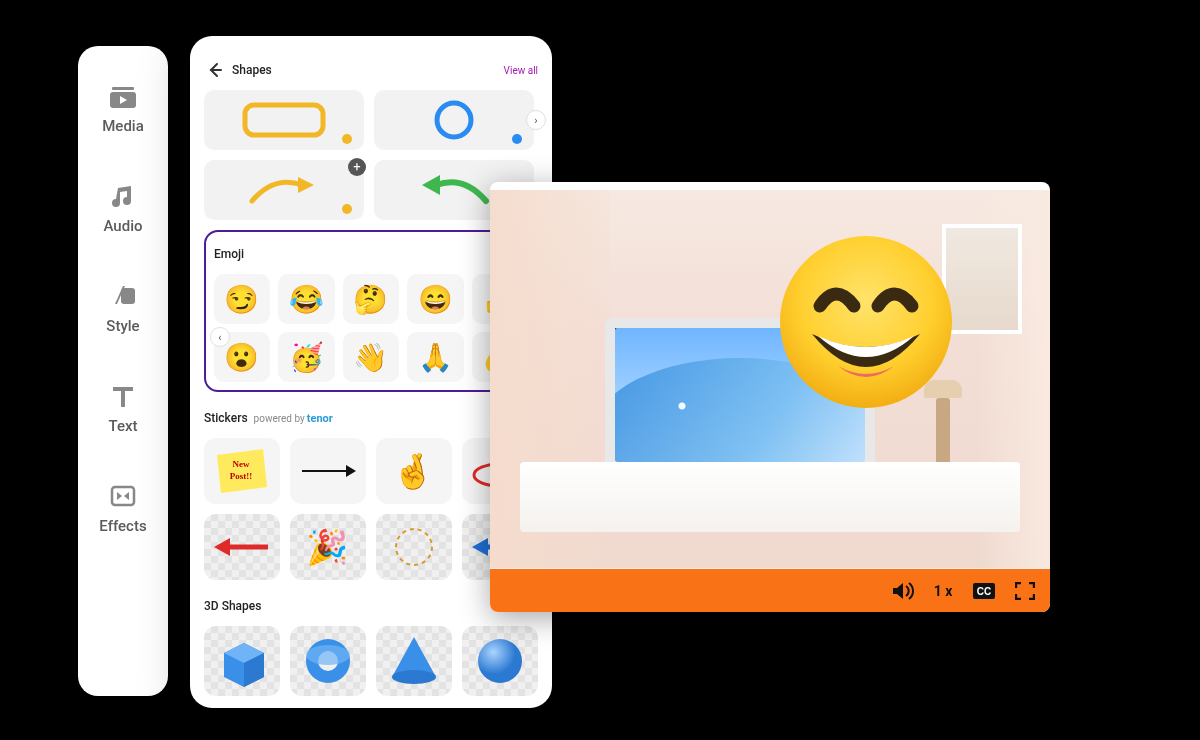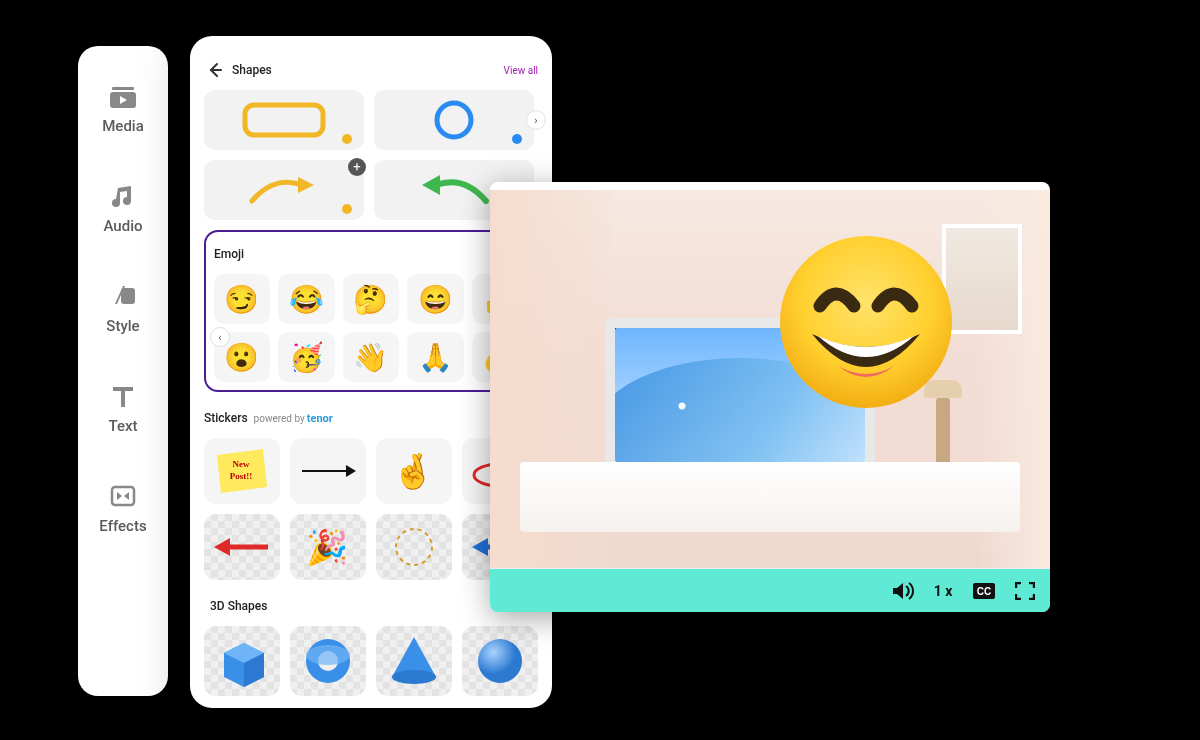--- a/index.html
+++ b/index.html
@@ -118,21 +118,21 @@
   .frame-r { position: absolute; right: 28px; top: 34px; width: 80px; height: 110px; border: 4px solid #fff; background: linear-gradient(#f0e9e1, #e7d9cc); }
   .lamp { position: absolute; right: 100px; bottom: 60px; width: 14px; height: 110px; background: #c8a882; border-radius: 3px; }
   .lamp::before { content: ""; position: absolute; left: -12px; right: -12px; top: -18px; height: 18px; background: #e5cfae; border-radius: 10px 10px 2px 2px; }
 
   .big-emoji {
     position: absolute; left: 776px; top: 232px; width: 180px; height: 180px; z-index: 5;
   }
 
   .prev-controls {
     height: 44px; border-top: 1px solid #eee; display: flex; align-items: center;
-    padding: 0 14px; gap: 18px; color: #222; background: #5eead4;
+    padding: 0 14px; gap: 18px; color: #222; background: #f97316;
   }
   .prev-controls .spacer { flex: 1; }
   .ctrl { display: inline-flex; align-items: center; justify-content: center; min-width: 22px; height: 22px; cursor: pointer; }
   .ctrl.speed { font-size: 14px; font-weight: 700; color: #111; }
 
   
   svg { display: block; }
 </style>
 </head>
 <body>
@@ -320,21 +320,21 @@
           </svg>
       </div>
       <div class="sticker-cell">
         <svg width="60" height="22" viewBox="0 0 60 22">
             <line x1="56" y1="11" x2="14" y2="11" stroke="#1f6fd6" stroke-width="5"></line>
             <polygon points="18,2 2,11 18,20" fill="#1f6fd6"></polygon>
           </svg>
       </div>
     </div>
 
-    <div class="sec-head" style="margin-top:12px;margin-left:6px;">
+    <div class="sec-head" style="margin-top:12px;">
       <span class="sec-title">3D Shapes</span>
       <span class="sec-right">View all</span>
     </div>
     <div class="shapes3d-grid">
       <div class="shapes3d-cell">
         <svg width="56" height="52" viewBox="0 0 56 52">
             <polygon points="10,18 30,8 50,18 50,42 30,52 10,42" fill="#3a8fe8"></polygon>
             <polygon points="10,18 30,8 50,18 30,28" fill="#6fb4f7"></polygon>
             <polygon points="30,28 50,18 50,42 30,52" fill="#2c79d1"></polygon>
           </svg>

